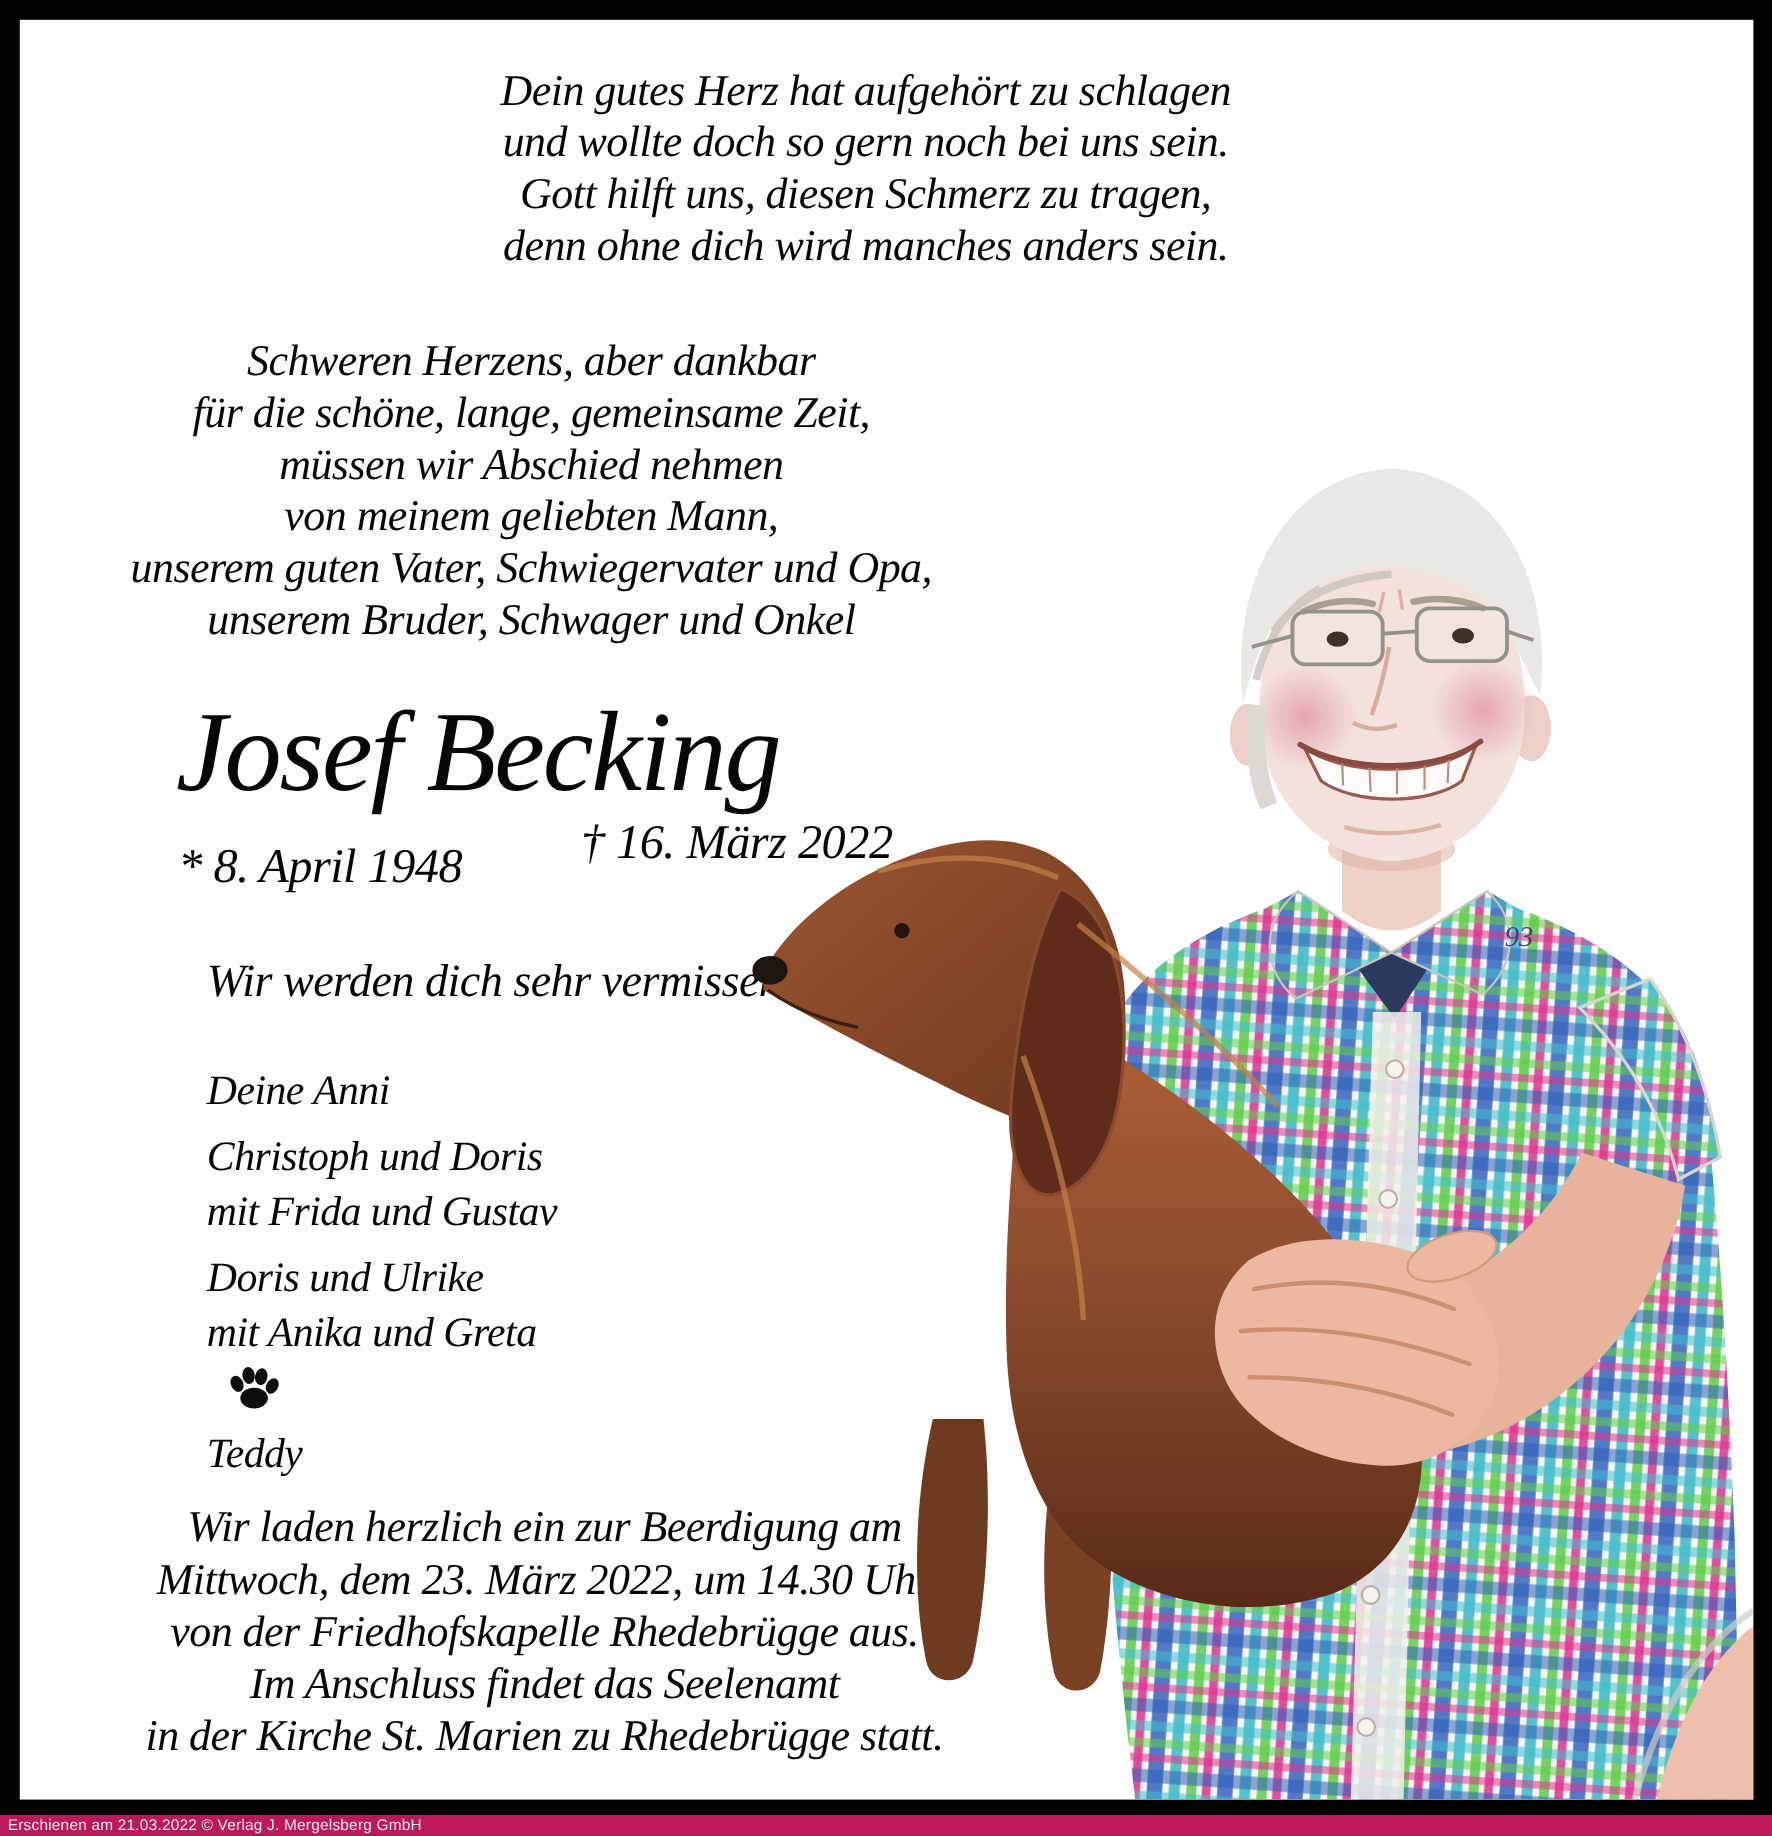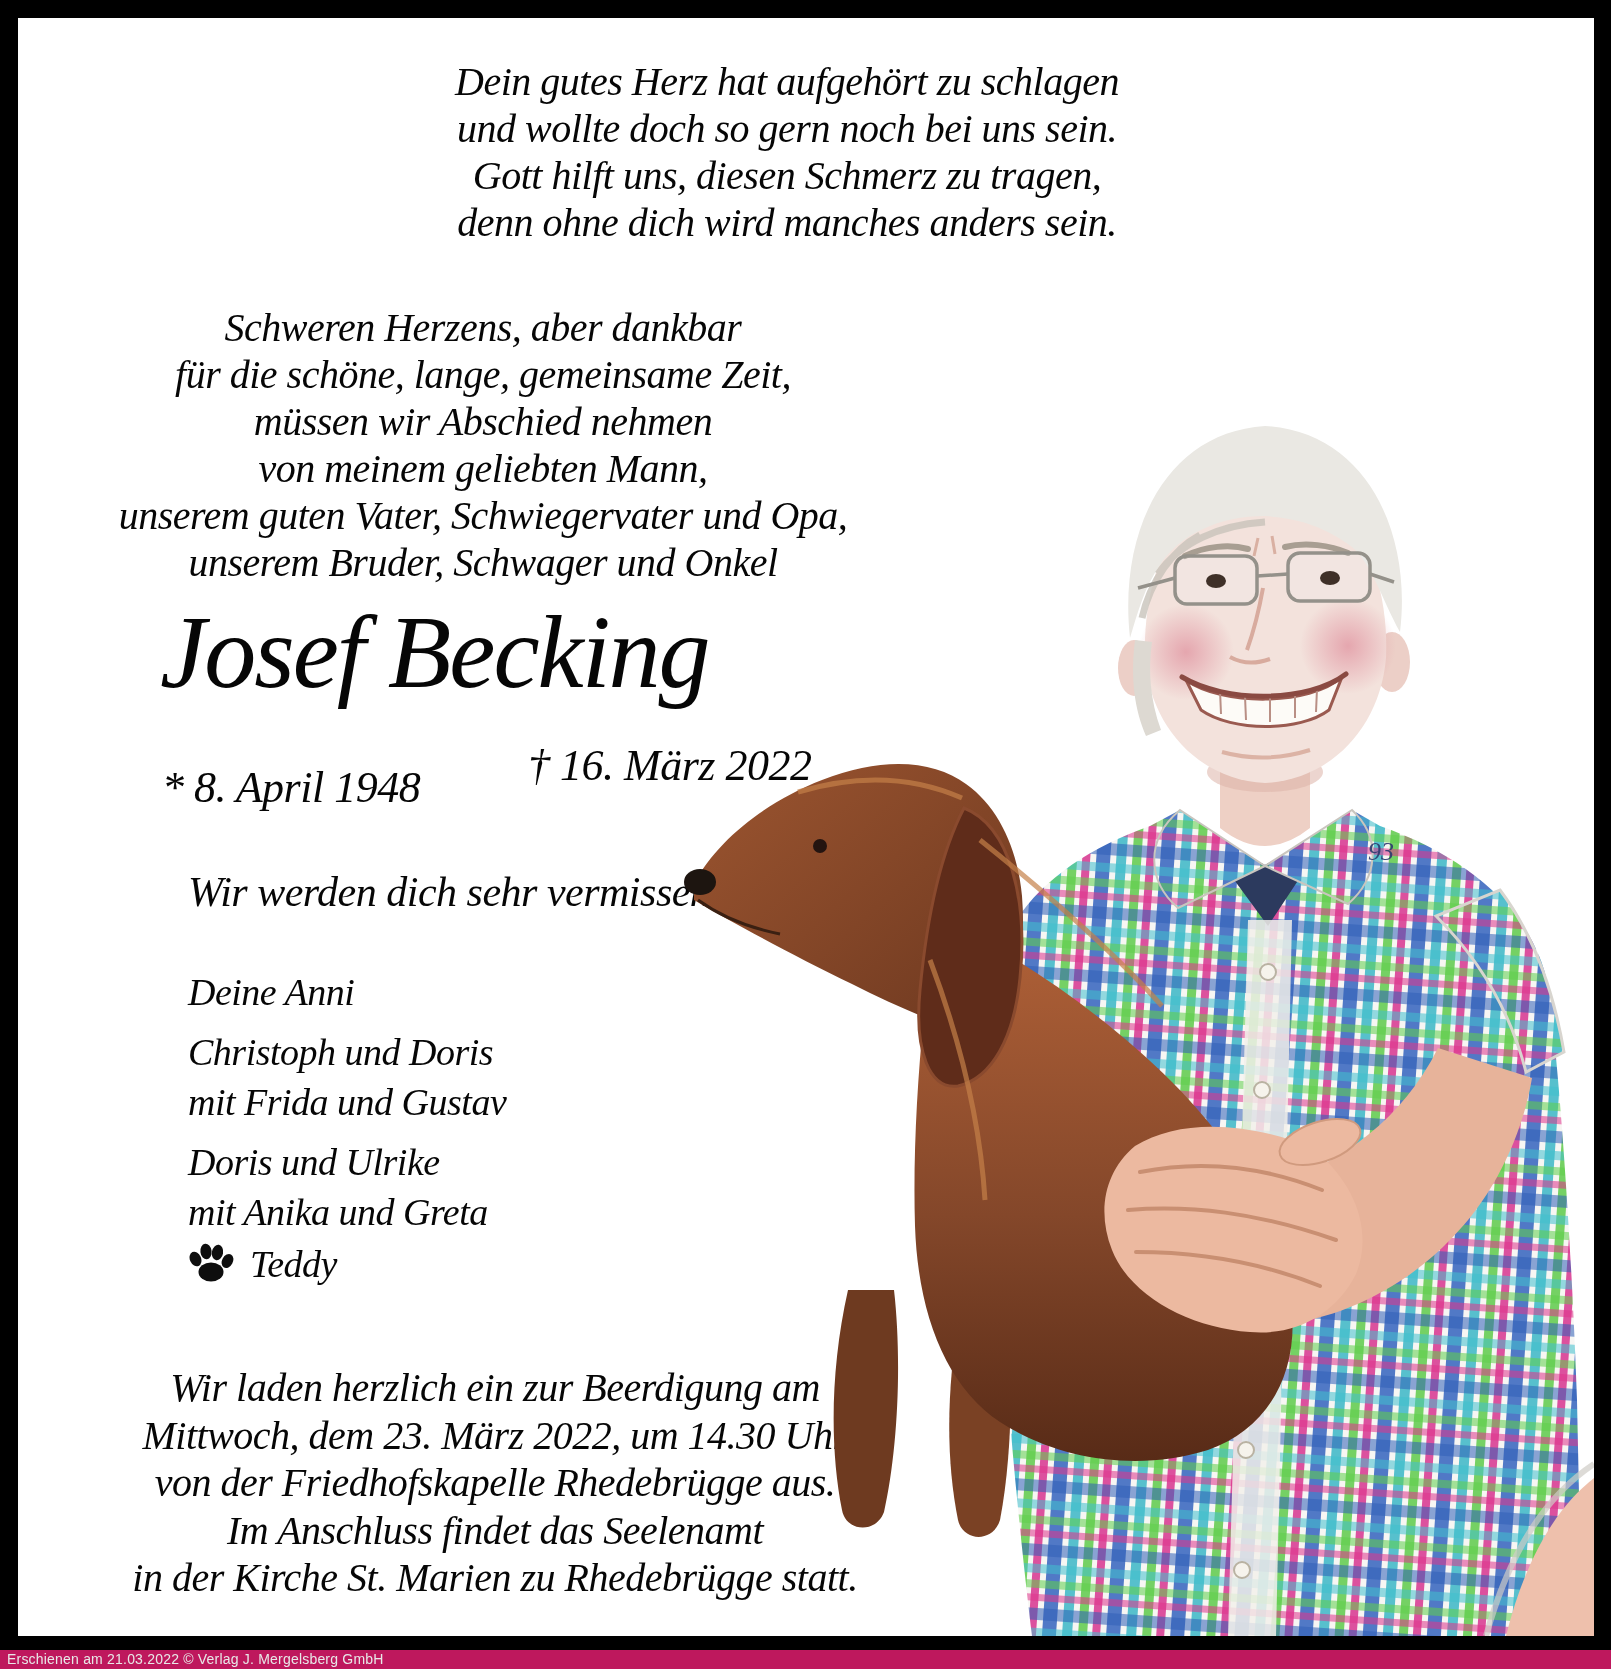--- a/index.html
+++ b/index.html
@@ -9,31 +9,31 @@
     font-family:"Liberation Serif","DejaVu Serif",serif;
   }
   .content{
     position:absolute;left:18px;top:18px;width:1576px;height:1618px;
     background:#ffffff;overflow:hidden;
   }
   .txt{position:absolute;font-style:italic;color:#060606;letter-spacing:-0.5px;}
   .center{text-align:center;}
   .poem{left:349px;top:40px;width:840px;font-size:40px;line-height:47px;}
   .intro{left:45px;top:286px;width:840px;font-size:40px;line-height:47px;}
-  .name{left:142px;top:574px;font-size:104px;letter-spacing:-2px;white-space:nowrap;font-style:italic;}
+  .name{left:142px;top:606px;font-size:104px;letter-spacing:-2px;white-space:nowrap;font-style:italic;}
   .birth{left:144px;top:744px;font-size:44px;white-space:nowrap;}
   .death{left:510px;top:704px;font-size:44px;white-space:nowrap;margin-top:18px;}
   .miss{left:170px;top:850px;font-size:42px;white-space:nowrap;}
   .mourner{left:170px;font-size:38px;white-space:nowrap;}
   .m1{top:952px;}
   .m2{top:1012px;}
   .m3{top:1062px;}
   .m4{top:1122px;}
   .m5{top:1172px;}
-  .m6{top:1224px;display:flex;align-items:center;gap:16px;}
+  .m6{top:1224px;display:flex;align-items:center;gap:16px;flex-direction:column;}
   .invite{left:27px;top:1346px;width:900px;font-size:40px;line-height:47.5px;}
   .photo{position:absolute;left:662px;top:342px;width:914px;height:1276px;}
   .publisher-bar{
     position:absolute;left:0;bottom:0;width:100%;height:19px;background:#be185d;
     color:#e8e8e8;font-family:"Liberation Sans","DejaVu Sans",sans-serif;
     font-size:14px;line-height:19px;padding-left:7px;box-sizing:border-box;
     font-style:normal;letter-spacing:0.2px;
   }
   .pawsvg{display:block;}
 </style>

